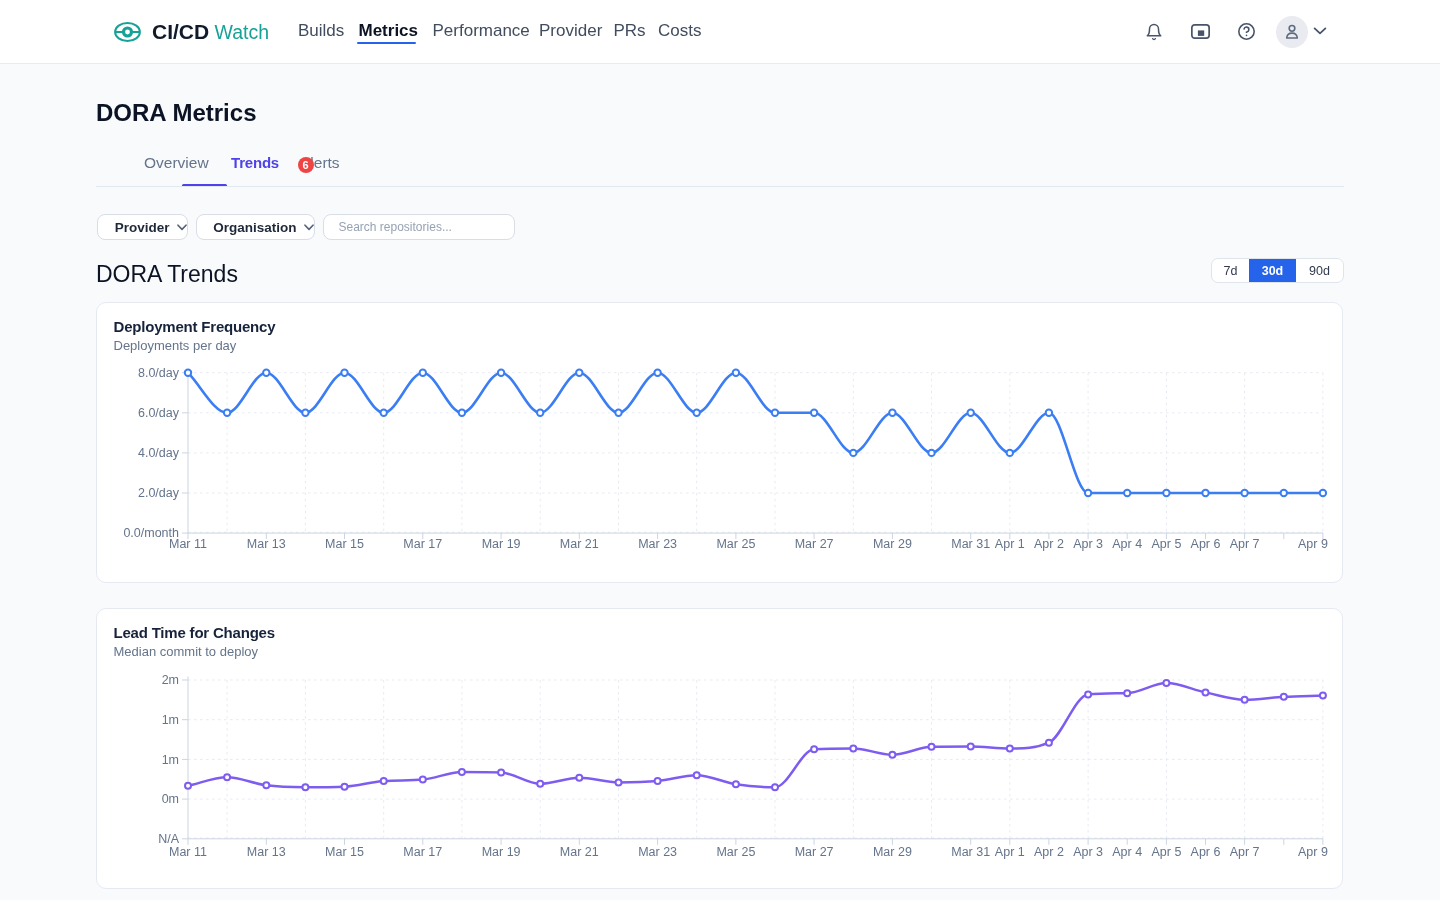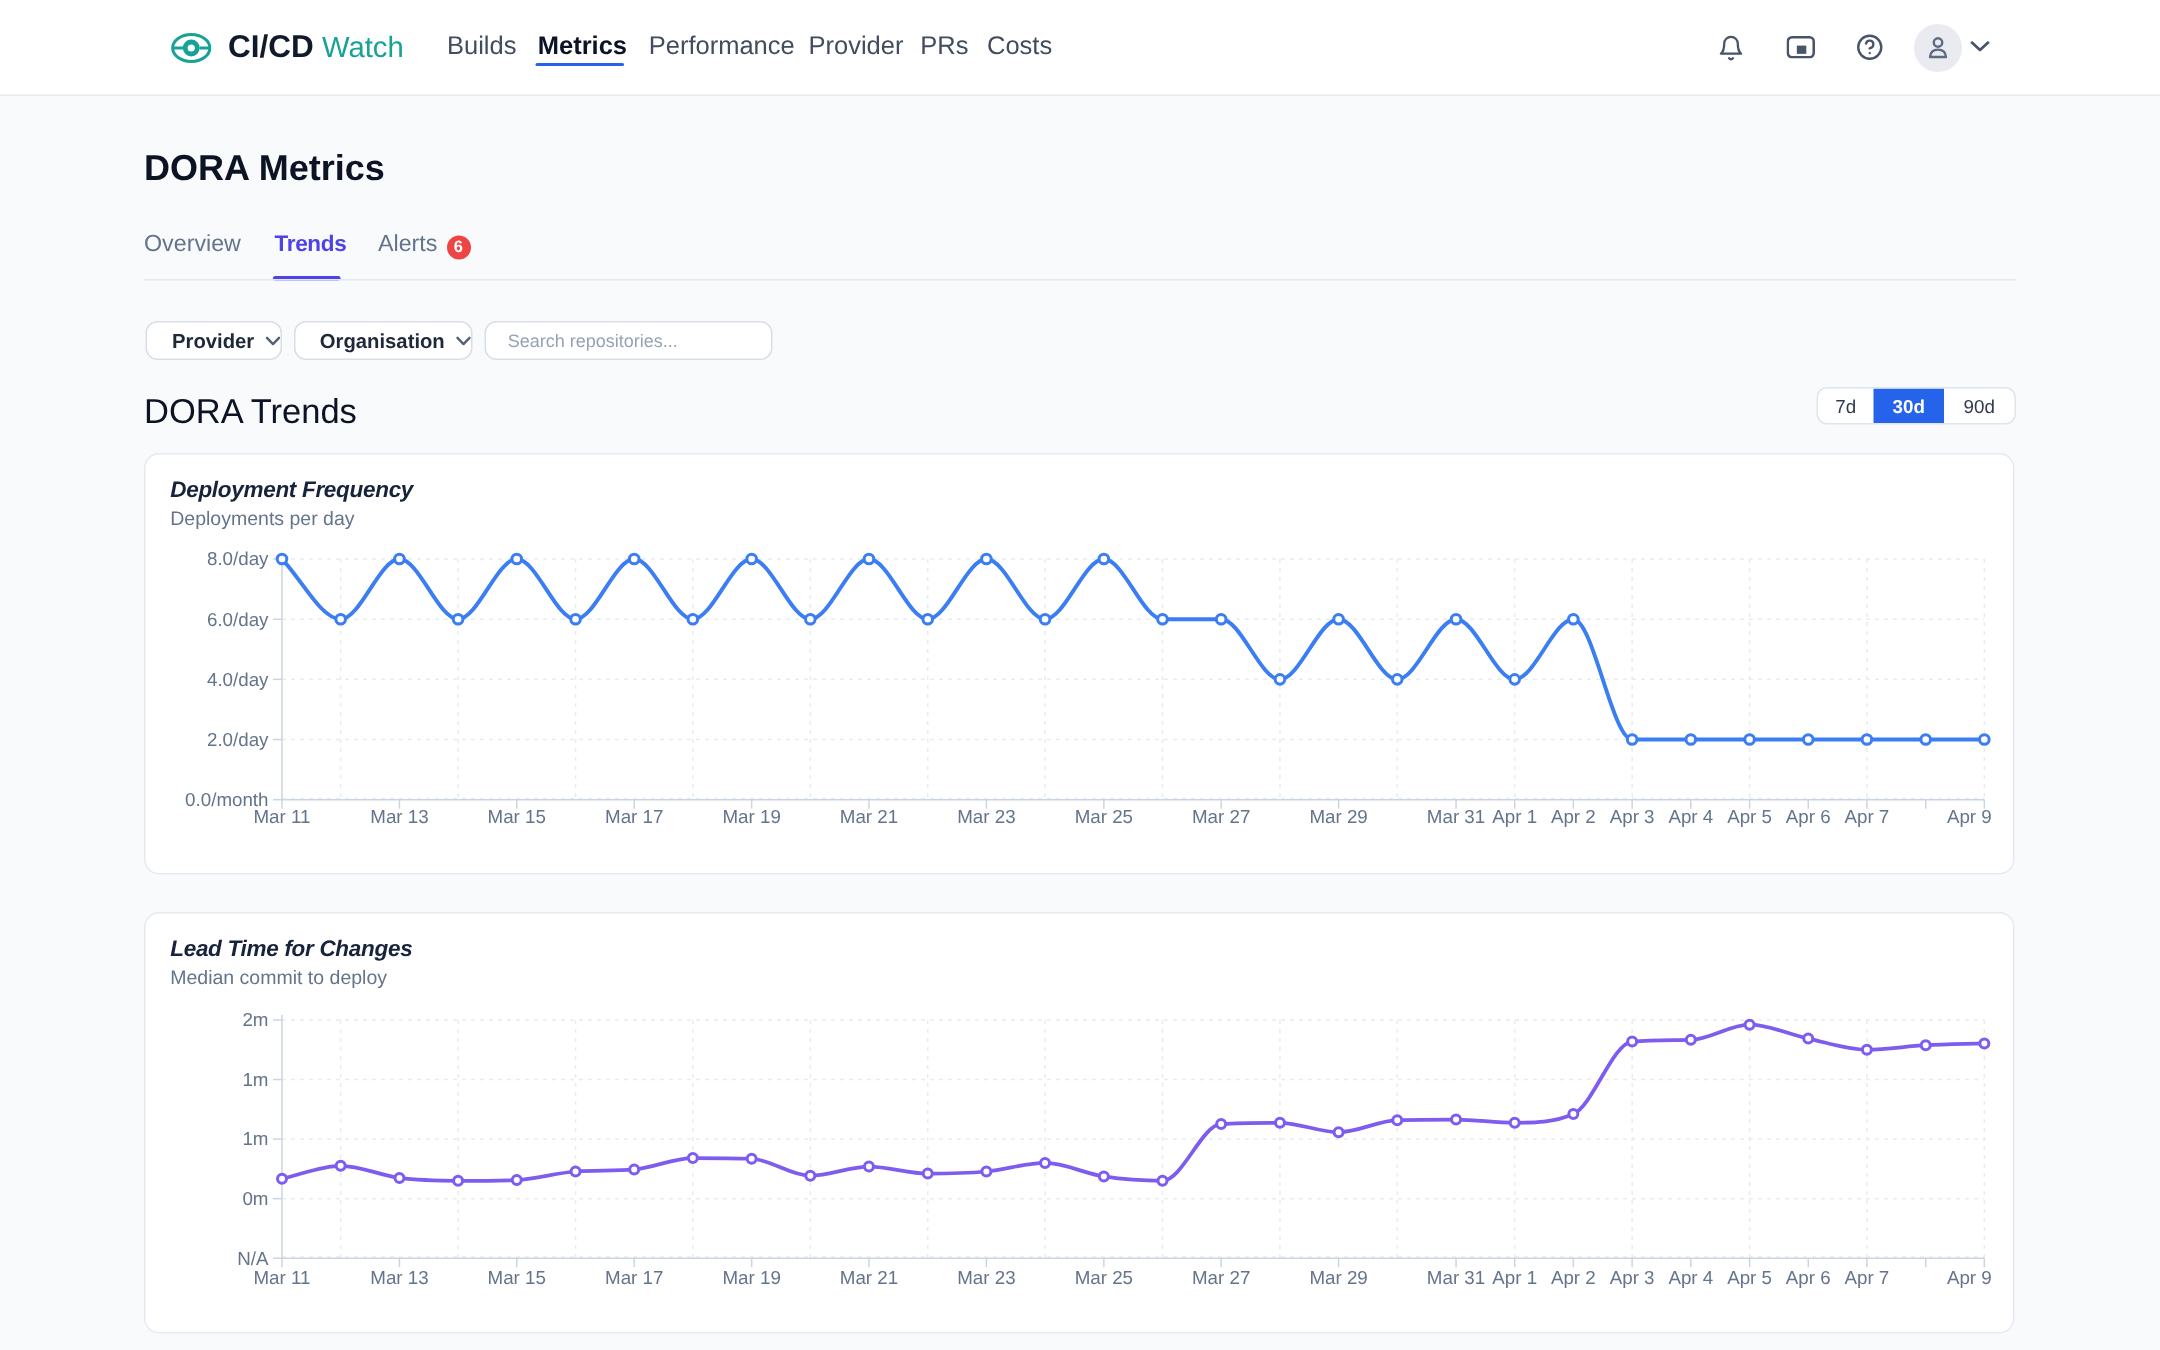--- a/index.html
+++ b/index.html
@@ -2,29 +2,29 @@
 <html><head>
 <meta charset="utf-8">
 <style>
 * { margin:0; padding:0; box-sizing:border-box; }
 html,body { width:1440px; height:900px; overflow:hidden; }
 body { font-family:"Liberation Sans", sans-serif; background:#f8fafc; color:#0f172a; position:relative; }
 .abs { position:absolute; }
 .header { position:absolute; left:0; top:0; width:1440px; height:64px; background:#ffffff; border-bottom:1px solid #e8ecf1; }
 .nav a { position:absolute; top:20.5px; font-size:17px; color:#414c5e; text-decoration:none; white-space:nowrap; }
 .nav a.active { color:#0b1324; font-weight:700; }
-.tab { position:absolute; top:154px; font-size:15.5px; color:#64748b; white-space:nowrap;}
+.tab { position:absolute; top:154px; font-size:15.5px; color:#64748b; white-space:nowrap;margin-left:48px;}
 .badge { position:absolute; width:16px; height:16px; border-radius:50%; background:#ee4444; color:#fff; font-size:11px; font-weight:700; text-align:center; line-height:16px; top:157px; }
 .fbtn { position:absolute; top:214px; height:26px; background:#fff; border:1px solid #d9dee6; border-radius:8px; display:flex; align-items:center; justify-content:flex-end; font-size:13.5px; font-weight:700; color:#1e2838; }
 .fbtn svg { margin-left:7px; }
 .seg { position:absolute; top:258px; left:1211px; display:flex; height:25px; background:#fff; border:1px solid #e0e5ec; border-radius:7px; overflow:hidden; }
 .seg div { font-size:12.5px; color:#303b4e; display:flex; align-items:center; justify-content:center; font-weight:500;}
 .seg .s2 { background:#2563eb; color:#fff; font-weight:700; }
 .card { position:absolute; left:96px; width:1247px; height:281px; background:#fff; border:1px solid #e6eaf0; border-radius:10px; }
-.ctitle { position:absolute; left:16.5px; top:14.6px; font-size:15px; font-weight:700; color:#17233a; letter-spacing:-0.2px;font-style:italic; }
+.ctitle { position:absolute; left:16.5px; top:14.6px; font-size:15px; font-weight:700; color:#17233a; letter-spacing:-0.2px; }
 .csub { position:absolute; left:16.5px; top:34.5px; font-size:13px; color:#64748b; }
 .card svg.chart { position:absolute; left:0; top:0; }
 </style>
 </head>
 <body>
 <div class="header">
   <svg class="abs" style="left:114px;top:22px" width="27" height="20" viewBox="0 0 27 20">
     <ellipse cx="13.5" cy="10" rx="12.4" ry="9" fill="none" stroke="#16a296" stroke-width="2"></ellipse>
     <line x1="1.1" y1="10" x2="8" y2="10" stroke="#16a296" stroke-width="2"></line>
     <line x1="19" y1="10" x2="25.9" y2="10" stroke="#16a296" stroke-width="2"></line>

